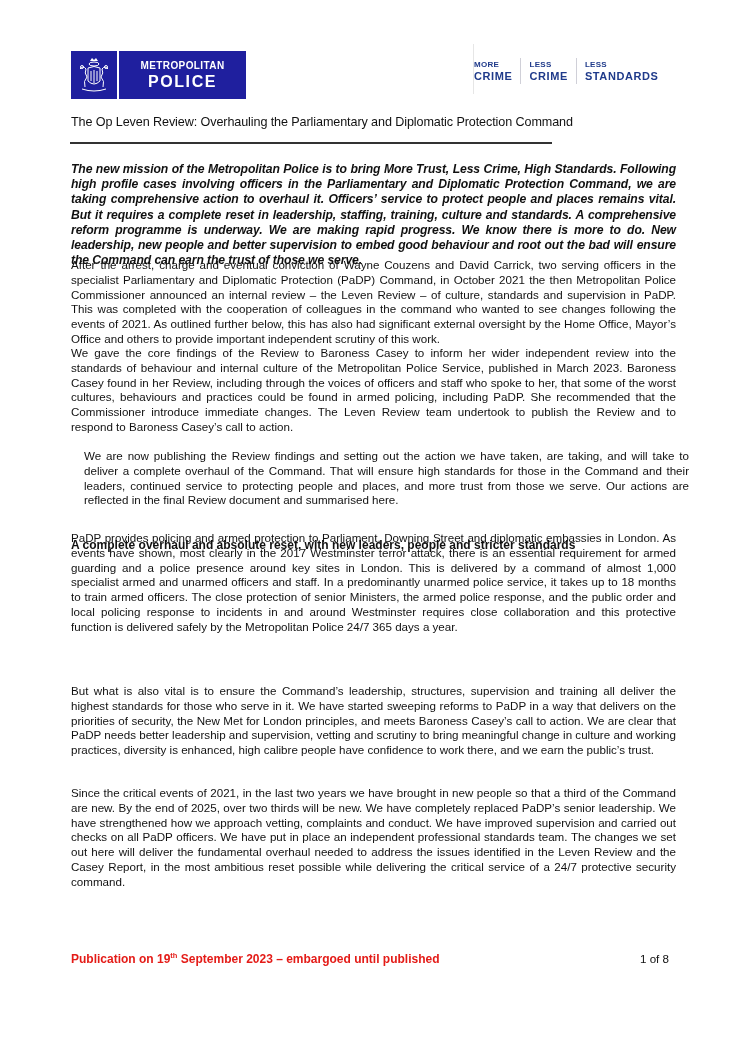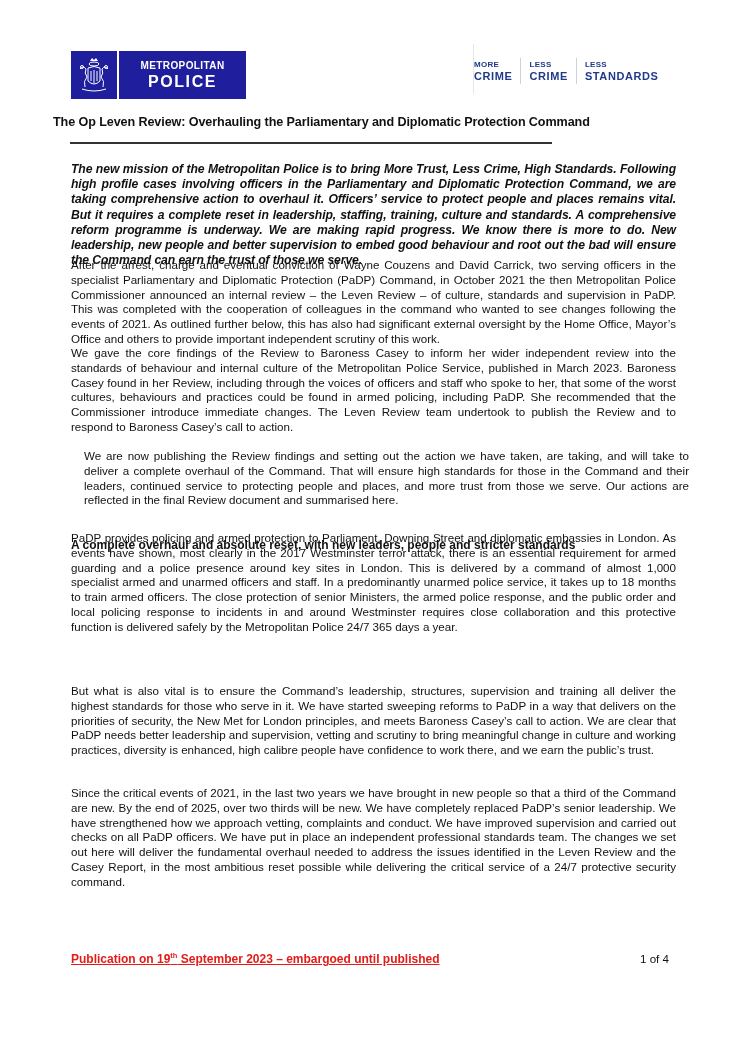--- a/index.html
+++ b/index.html
@@ -16,36 +16,36 @@
 
     .slogan { position: absolute; left: 474px; top: 56px; height: 30px; display: flex; align-items: stretch; color: #1f3a8a; font-weight: bold; }
     .slogan-rule-left { position: absolute; left: 473px; top: 44px; width: 1px; height: 50px; background: #e6e6e6; }
     .slogan .seg { display: flex; flex-direction: column; justify-content: center; padding: 0 8px; }
     .slogan .seg:first-child { padding-left: 0; }
     .slogan .sep { width: 1px; background: #d0d0d8; margin: 2px 0; }
     .slogan .top { font-size: 8px; line-height: 10px; letter-spacing: 0.3px; }
     .slogan .bot { font-size: 11px; line-height: 13px; letter-spacing: 0.6px; }
 
     
-    .doc-title { position: absolute; left: 53px; top: 115px; width: 610px; font-size: 12.6px; font-weight: bold; letter-spacing: -0.1px; }
+    .doc-title { position: absolute; left: 71px; top: 115px; width: 610px; font-size: 12.6px; font-weight: normal; letter-spacing: -0.1px; }
     .title-rule { position: absolute; left: 70px; top: 142px; width: 482px; height: 2px; background: #333; }
 
     
     .content { position: absolute; left: 71px; width: 605px; font-size: 11.6px; line-height: 14.8px; text-align: justify; }
     .lede { top: 162px; font-weight: bold; font-style: italic; font-size: 12.2px; line-height: 15.2px; letter-spacing: -0.1px; }
     .p1 { top: 258px; }
     .p2 { top: 346px; }
     .p3 { top: 449px; margin-left: 13px; }
     .h2 { position: absolute; left: 71px; top: 538px; font-size: 12px; font-weight: bold; }
     .p4 { top: 531px; }
     .p5 { top: 684px; }
     .p6 { top: 786px; }
 
     
-    .footer-left { position: absolute; left: 71px; top: 952px; font-size: 12px; font-weight: bold; color: #e41b17; text-decoration: underline; }
+    .footer-left { position: absolute; left: 71px; top: 952px; font-size: 12px; font-weight: bold; color: #e41b17; }
     .footer-left sup { font-size: 7.5px; vertical-align: super; line-height: 0; }
     .footer-right { position: absolute; left: 640px; top: 952px; font-size: 11.6px; color: #111; }
   </style>
 </head>
 <body>
 
 <div class="page">
 
   <div class="met-logo">
     <div class="met-crest">
@@ -98,15 +98,15 @@
   <div class="content p2">We gave the core findings of the Review to Baroness Casey to inform her wider independent review into the standards of behaviour and internal culture of the Metropolitan Police Service, published in March 2023. Baroness Casey found in her Review, including through the voices of officers and staff who spoke to her, that some of the worst cultures, behaviours and practices could be found in armed policing, including PaDP. She recommended that the Commissioner introduce immediate changes. The Leven Review team undertook to publish the Review and to respond to Baroness Casey’s call to action.</div>
   <div class="content p3">We are now publishing the Review findings and setting out the action we have taken, are taking, and will take to deliver a complete overhaul of the Command. That will ensure high standards for those in the Command and their leaders, continued service to protecting people and places, and more trust from those we serve. Our actions are reflected in the final Review document and summarised here.</div>
 
   <div class="h2">A complete overhaul and absolute reset, with new leaders, people and stricter standards</div>
 
   <div class="content p4">PaDP provides policing and armed protection to Parliament, Downing Street and diplomatic embassies in London. As events have shown, most clearly in the 2017 Westminster terror attack, there is an essential requirement for armed guarding and a police presence around key sites in London. This is delivered by a command of almost 1,000 specialist armed and unarmed officers and staff. In a predominantly unarmed police service, it takes up to 18 months to train armed officers. The close protection of senior Ministers, the armed police response, and the public order and local policing response to incidents in and around Westminster requires close collaboration and this protective function is delivered safely by the Metropolitan Police 24/7 365 days a year.</div>
   <div class="content p5">But what is also vital is to ensure the Command’s leadership, structures, supervision and training all deliver the highest standards for those who serve in it. We have started sweeping reforms to PaDP in a way that delivers on the priorities of security, the New Met for London principles, and meets Baroness Casey’s call to action. We are clear that PaDP needs better leadership and supervision, vetting and scrutiny to bring meaningful change in culture and working practices, diversity is enhanced, high calibre people have confidence to work there, and we earn the public’s trust.</div>
   <div class="content p6">Since the critical events of 2021, in the last two years we have brought in new people so that a third of the Command are new. By the end of 2025, over two thirds will be new. We have completely replaced PaDP’s senior leadership. We have strengthened how we approach vetting, complaints and conduct. We have improved supervision and carried out checks on all PaDP officers. We have put in place an independent professional standards team. The changes we set out here will deliver the fundamental overhaul needed to address the issues identified in the Leven Review and the Casey Report, in the most ambitious reset possible while delivering the critical service of a 24/7 protective security command.</div>
 
   <div class="footer-left"><span>Publication on 19</span><sup>th</sup><span> September 2023 – embargoed until published</span></div>
-  <div class="footer-right">1 of 4</div>
+  <div class="footer-right">1 of 8</div>
 
 </div>
 
 </body></html>

